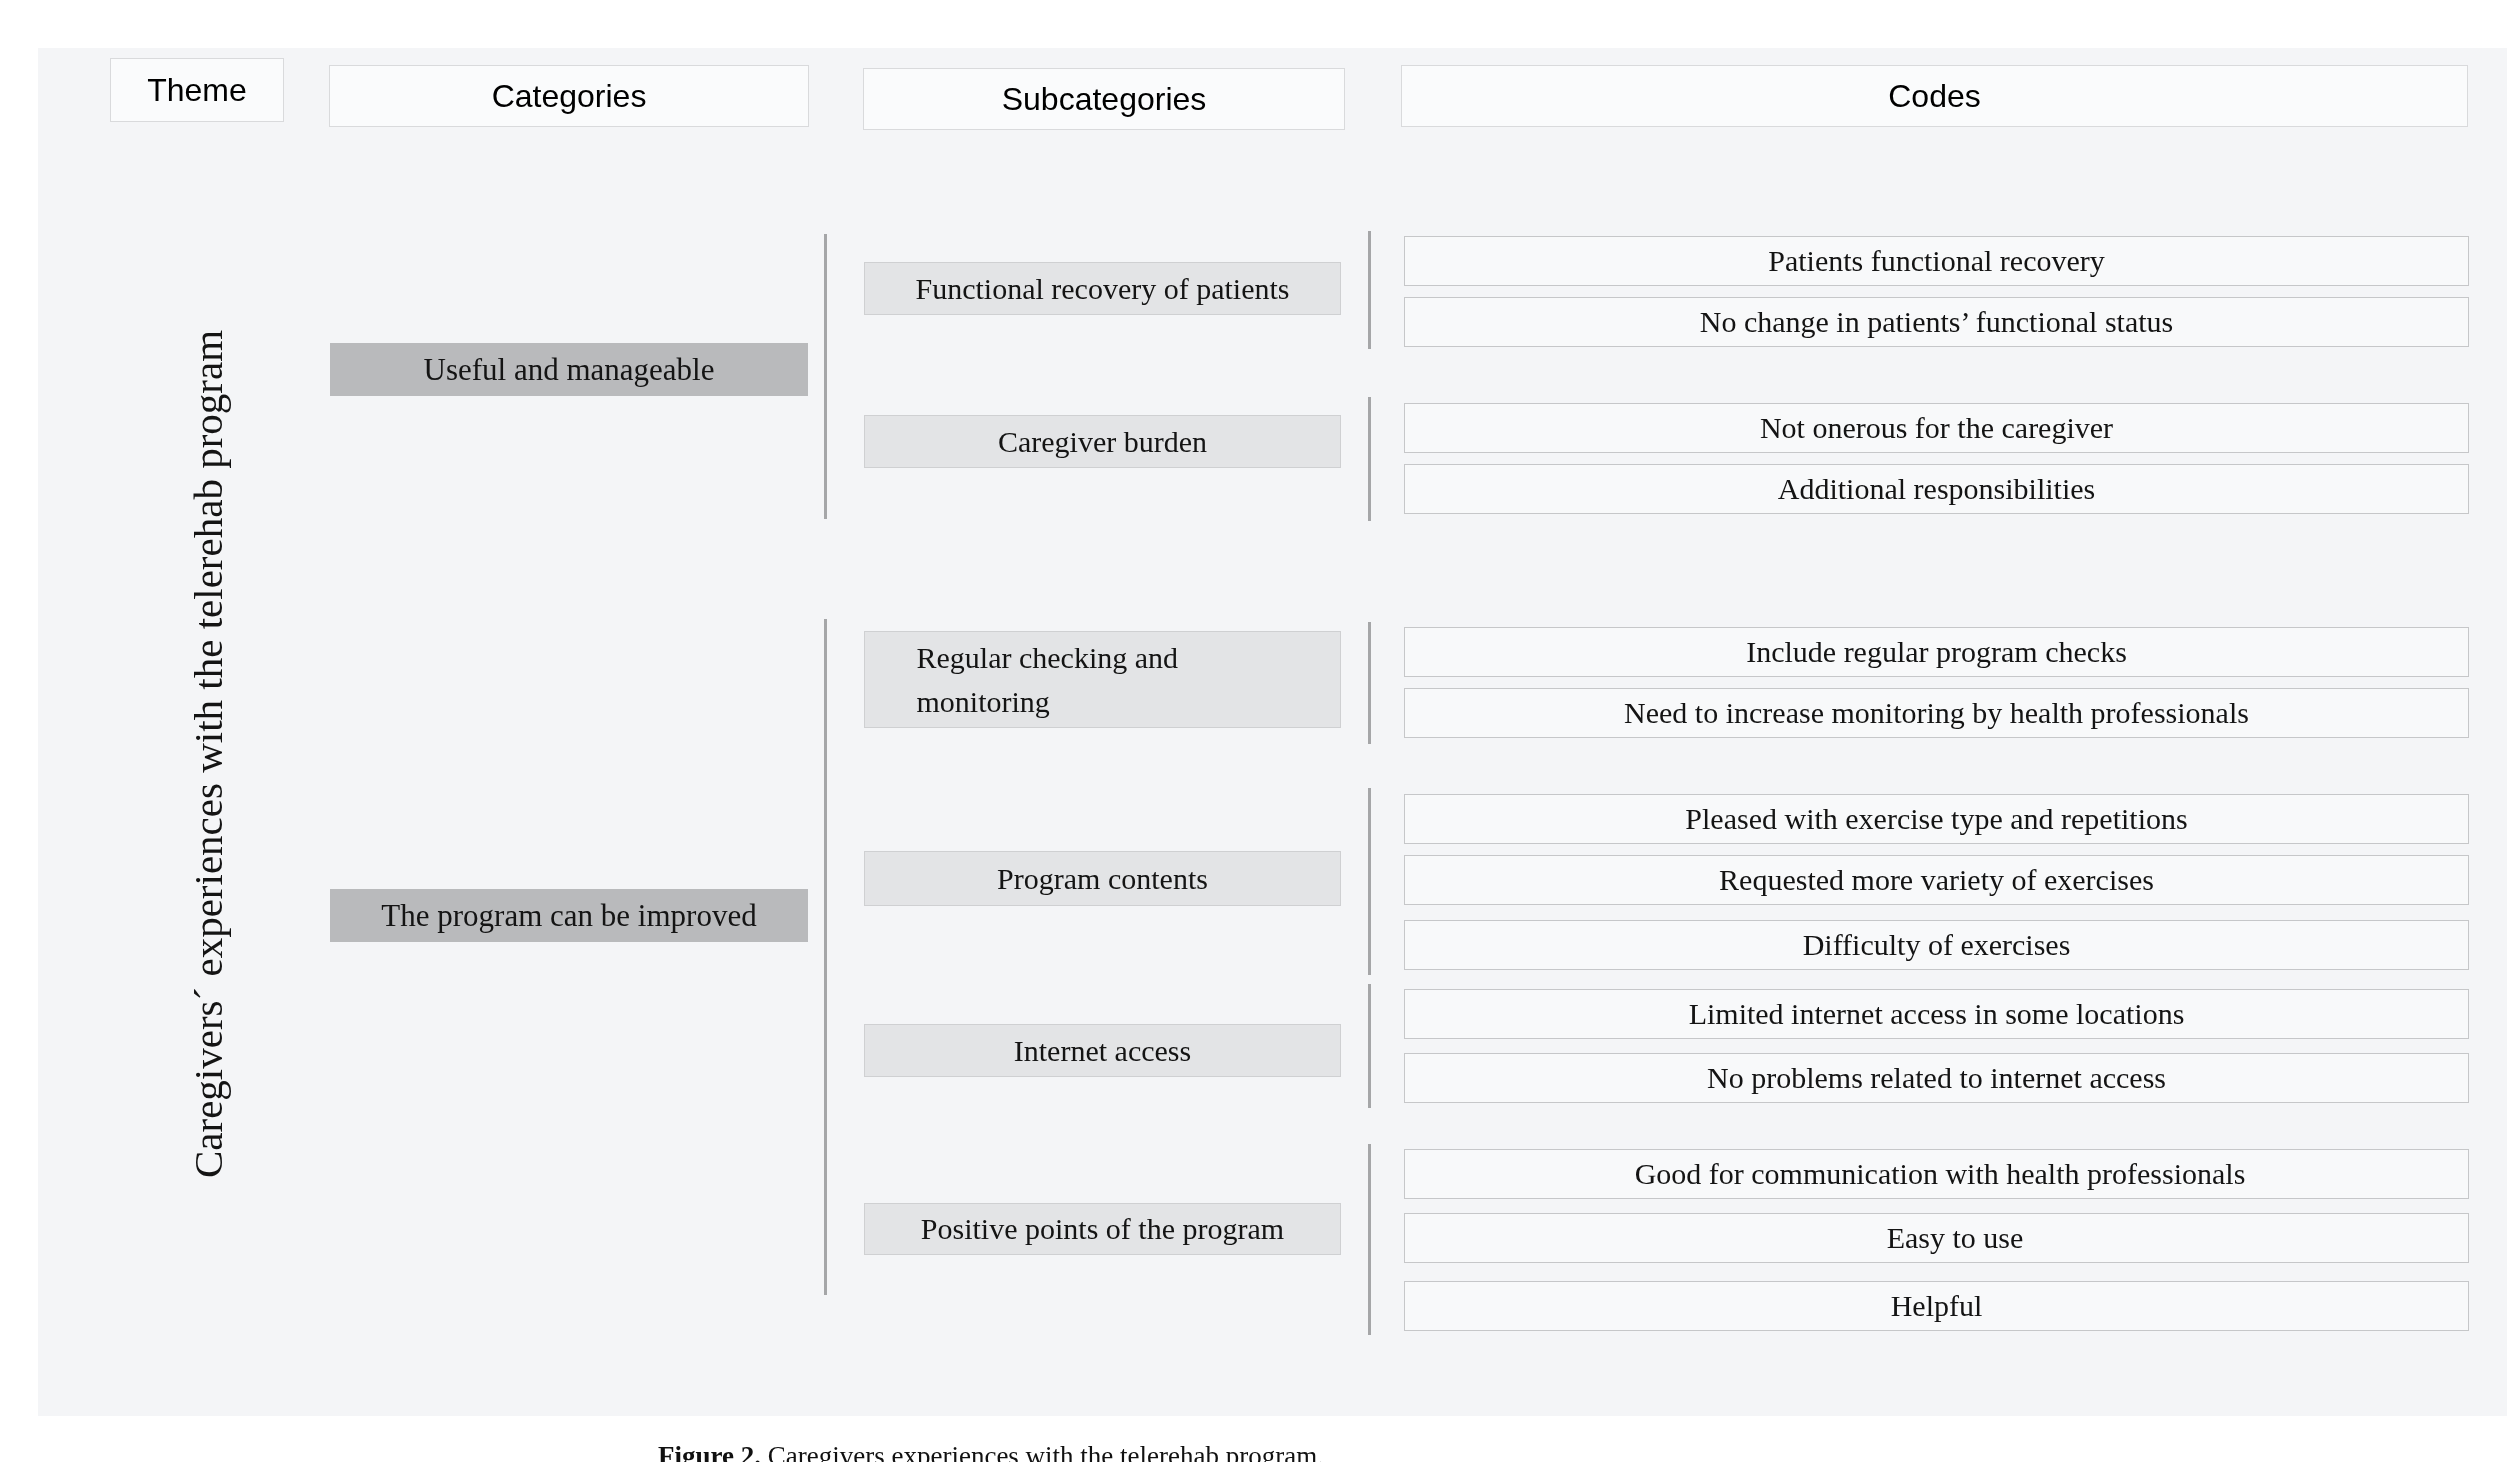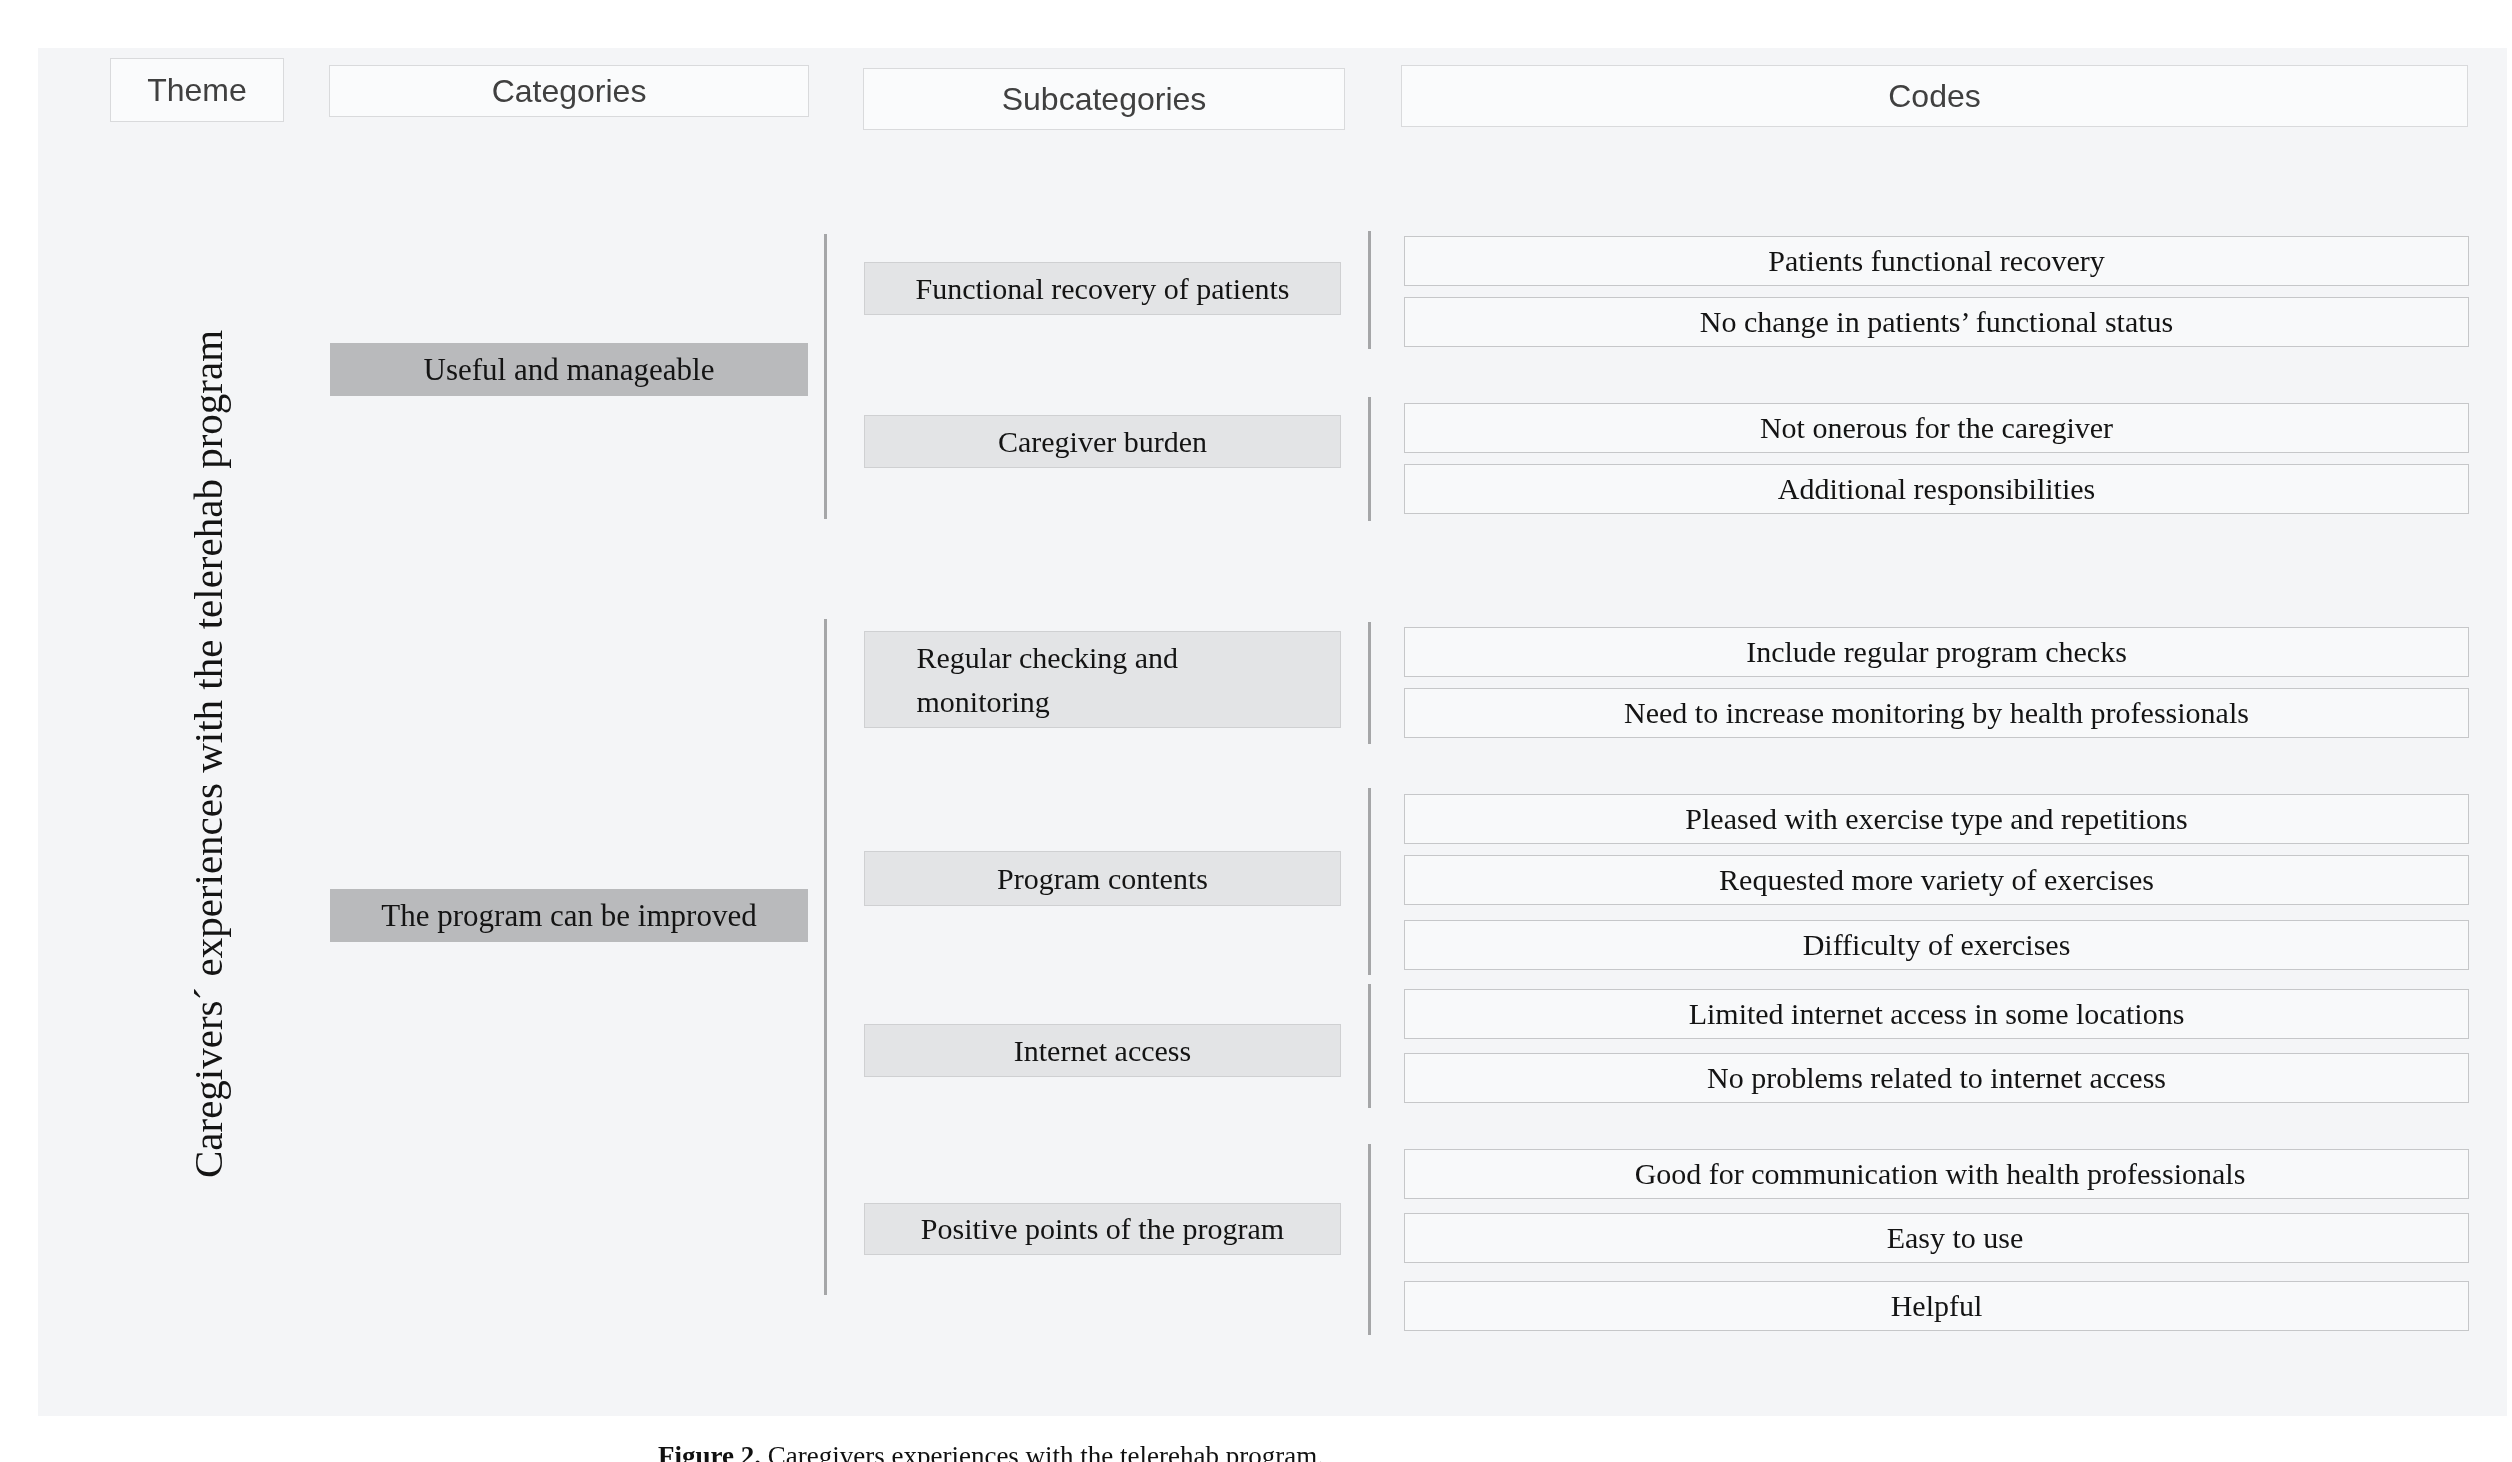--- a/index.html
+++ b/index.html
@@ -14,21 +14,21 @@
   #panel{
     position:absolute;left:38px;top:48px;width:2469px;height:1368px;
     background:#f4f5f7;
   }
   .hdr{
     position:absolute;
     background:#fafbfc;
     border:1.2px solid #d9dadc;
     display:flex;align-items:center;justify-content:center;
     font-family:"Liberation Sans", sans-serif;
-    font-size:32px;color:#404040;
+    font-size:32px;color:#000000;
     box-sizing:border-box;
   }
   .cat{
     position:absolute;
     background:#b9babc;
     display:flex;align-items:center;justify-content:center;
     font-size:31px;
     box-sizing:border-box;
   }
   .sub{
@@ -69,21 +69,21 @@
   #caption .capb{font-weight:bold;}
 </style>
 </head>
 <body>
 
 <div id="page">
 
   <div id="panel"></div>
 
   <div class="hdr" style="left:110px;top:58px;width:174px;height:64px;">Theme</div>
-  <div class="hdr" style="left:329px;top:65px;width:480px;height:52px;">Categories</div>
+  <div class="hdr" style="left:329px;top:65px;width:480px;height:62px;">Categories</div>
   <div class="hdr" style="left:863px;top:68px;width:482px;height:62px;">Subcategories</div>
   <div class="hdr" style="left:1401px;top:65px;width:1067px;height:62px;">Codes</div>
 
   <div id="vtheme">Caregivers´ experiences with the telerehab program</div>
 
   <div class="cat" style="left:330px;top:343px;width:478px;height:53px;">Useful and manageable</div>
   <div class="cat" style="left:330px;top:889px;width:478px;height:53px;">The program can be improved</div>
 
   <div class="vline" style="left:824px;top:234px;height:285px;"></div>
   <div class="vline" style="left:824px;top:619px;height:676px;"></div>

